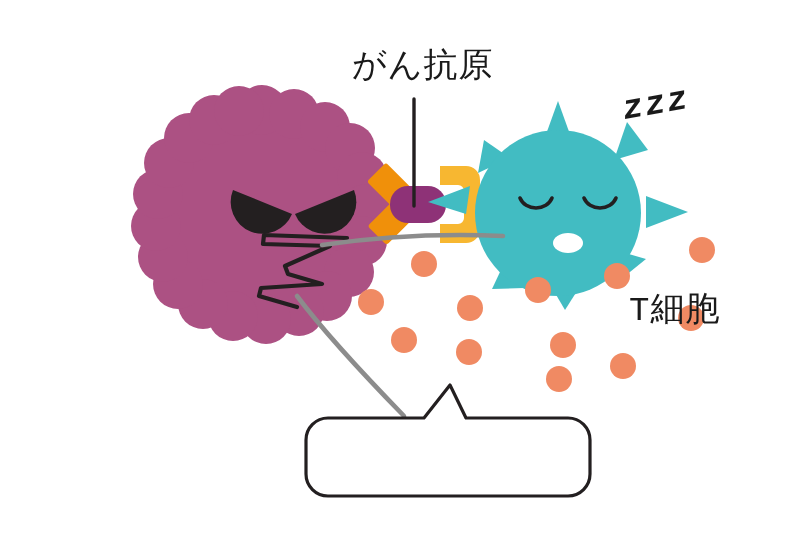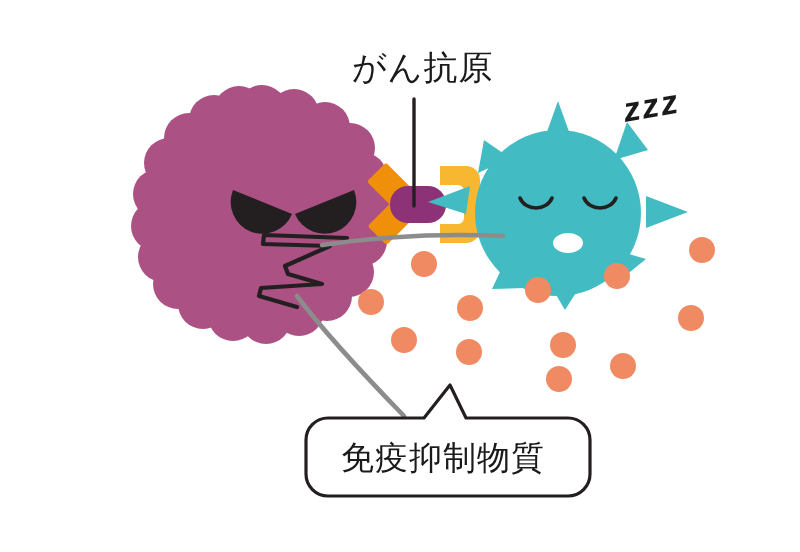--- a/index.html
+++ b/index.html
@@ -6,21 +6,21 @@
     margin: 0;
     padding: 0;
     background: #ffffff;
   }
   #stage {
     position: relative;
     width: 800px;
     height: 552px;
     background: #ffffff;
     overflow: hidden;
-    font-family: Liberation Sans, sans-serif;
+    font-family: Liberation Mono, monospace;
   }
   #art {
     position: absolute;
     left: 0;
     top: 0;
     width: 800px;
     height: 552px;
   }
   .lbl {
     position: absolute;
@@ -186,18 +186,18 @@
              L 328 496
              A 22 22 0 0 1 306 474
              L 306 440
              A 22 22 0 0 1 328 418
              Z" fill="#ffffff" stroke="#231F20" stroke-width="3.2" stroke-linejoin="round"></path>
   </svg>
 
   <div class="lbl" id="label-antigen">がん抗原</div>
 
 
+  <div class="lbl" id="label-tcell">T細胞</div>
 
   <div class="lbl" id="label-zzz">zzz</div>
 
-  <div class="lbl" id="label-callout">免疫抑制物質</div>
 
 </div>
 
 </body></html>

